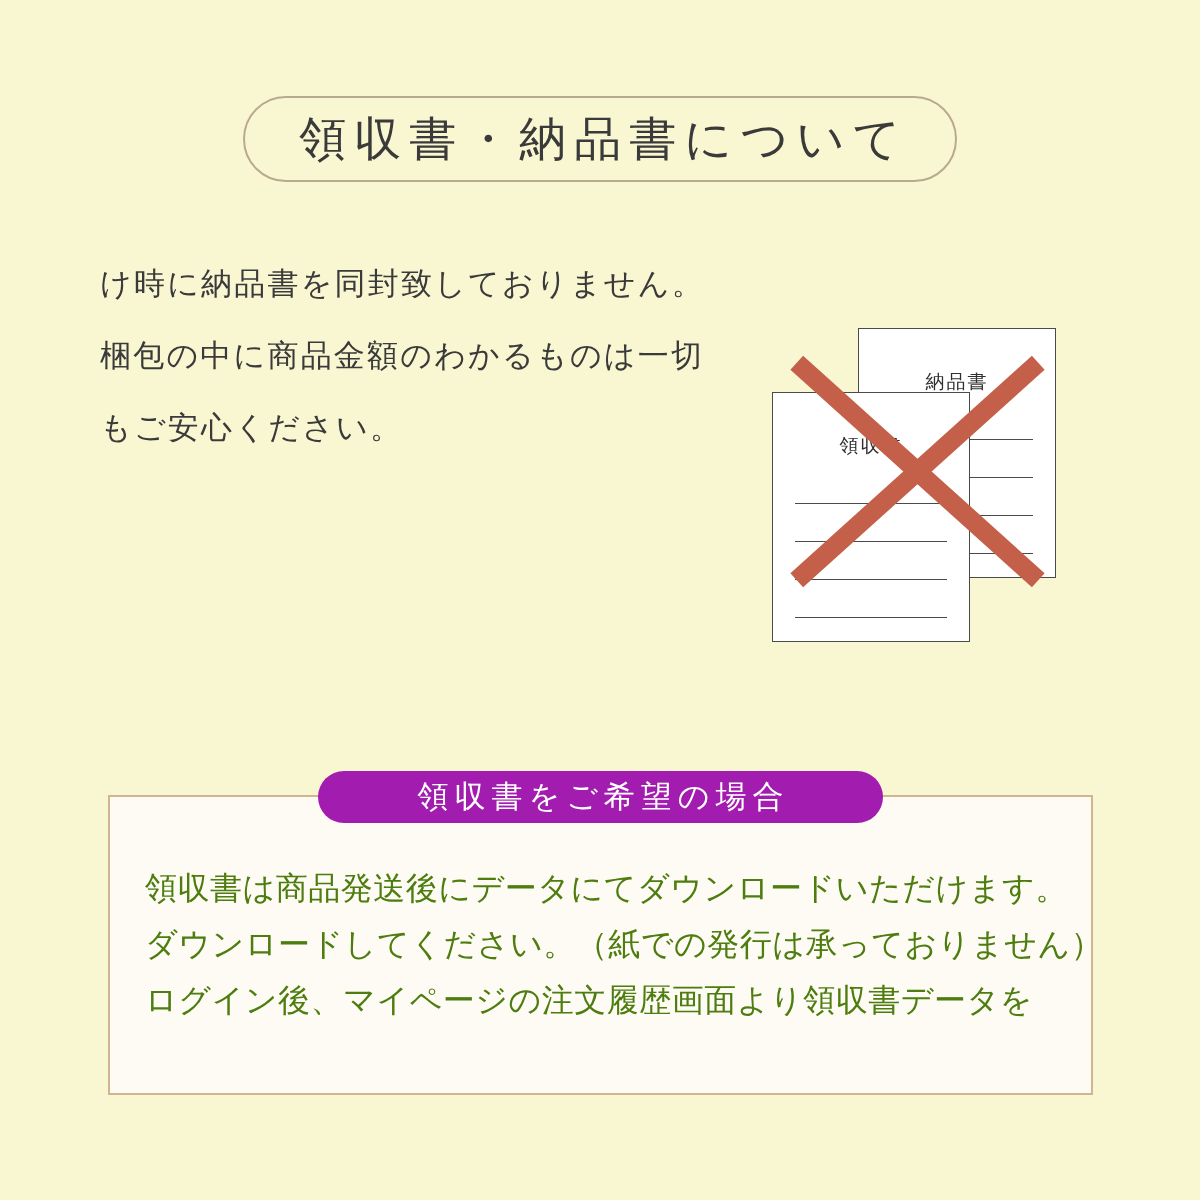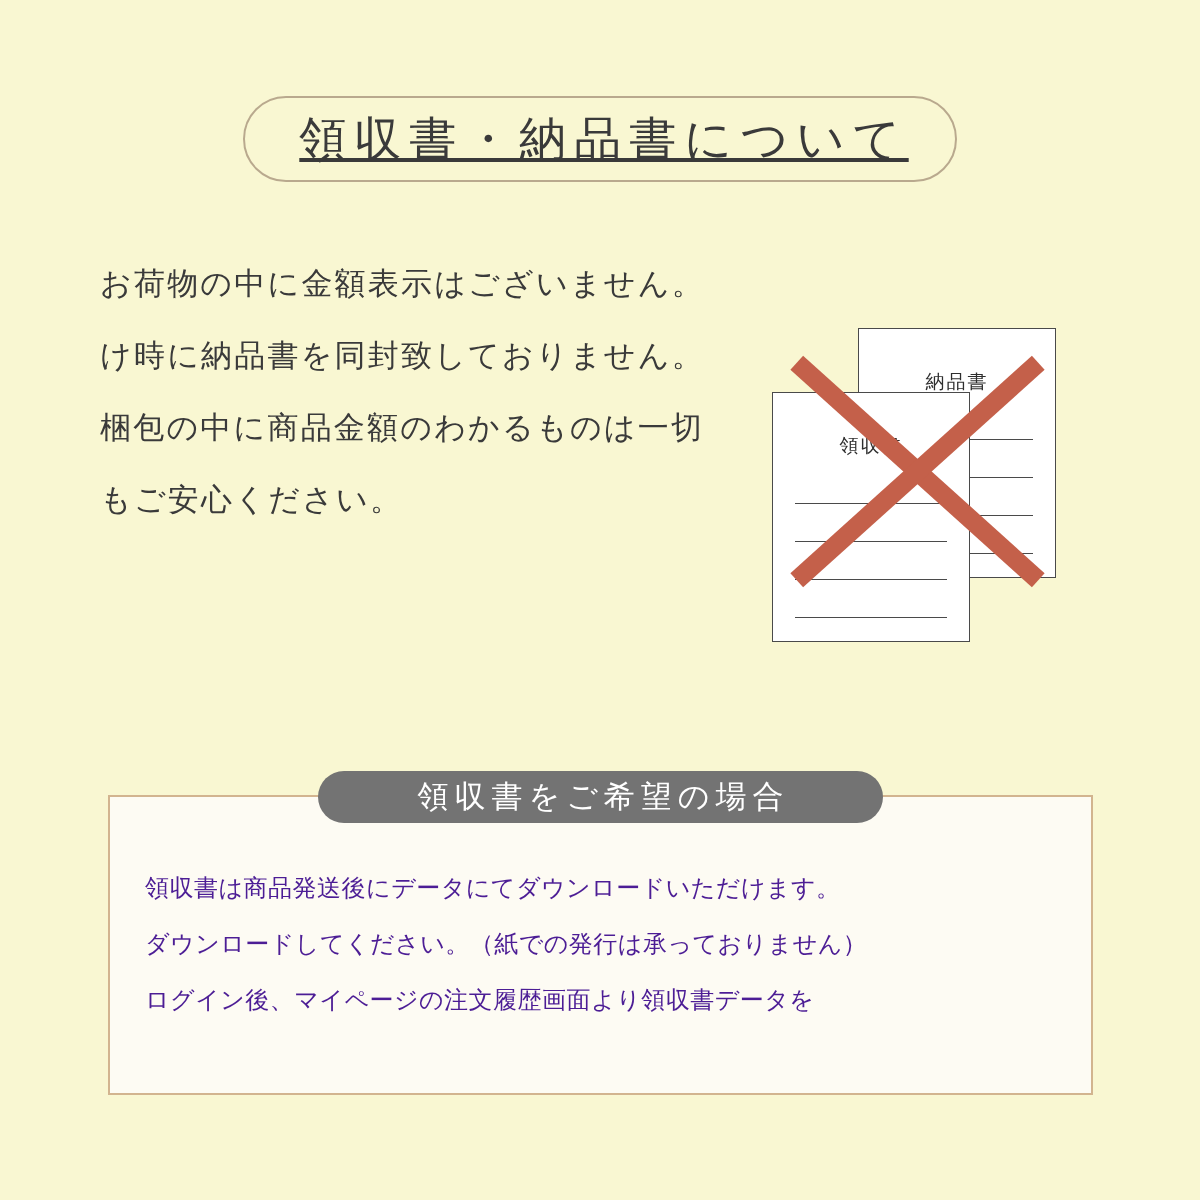--- a/index.html
+++ b/index.html
@@ -30,21 +30,20 @@
     align-items: center;
     justify-content: center;
   }
   .title-text {
     font-size: 47px;
     letter-spacing: 8px;
     color: #3a3a3a;
     font-family: "Liberation Serif", "DejaVu Serif", serif;
     white-space: nowrap;
     text-indent: 8px;
-    text-decoration: underline;
   }
 
   
   .body-copy {
     position: absolute;
     left: 100px;
     top: 248px;
     width: 610px;
   }
   .body-line {
@@ -120,56 +119,55 @@
     border: 2px solid #d2b48f;
     background: #fdfbf3;
     box-sizing: border-box;
   }
   .notice-tab {
     position: absolute;
     left: 318px;
     top: 771px;
     width: 565px;
     height: 52px;
-    background: #737373;
+    background: #a21caf;
     border-radius: 26px;
     display: flex;
     align-items: center;
     justify-content: center;
   }
   .notice-tab-text {
     font-size: 31px;
     letter-spacing: 6px;
     color: #ffffff;
     white-space: nowrap;
     text-indent: 6px;
   }
   .notice-body {
     position: absolute;
     left: 145px;
     top: 860px;
     width: 920px;
   }
   .notice-line {
-    font-size: 24px;
+    font-size: 32px;
     line-height: 56px;
     letter-spacing: 0.5px;
-    color: #4c1d95;
+    color: #4d7c0f;
     white-space: nowrap;
   }
 </style>
 </head>
 <body>
 
 <div class="title-pill">
   <div class="title-text">領収書・納品書について</div>
 </div>
 
 <div class="body-copy">
-  <div class="body-line">お荷物の中に金額表示はございません。</div>
   <div class="body-line">け時に納品書を同封致しておりません。</div>
   <div class="body-line">梱包の中に商品金額のわかるものは一切</div>
   <div class="body-line">もご安心ください。</div>
 </div>
 
 <div class="docs-figure">
 
   <div class="doc-sheet doc-back">
     <div class="doc-heading">納品書</div>
     <div class="doc-rule" style="top:110px;"></div>

